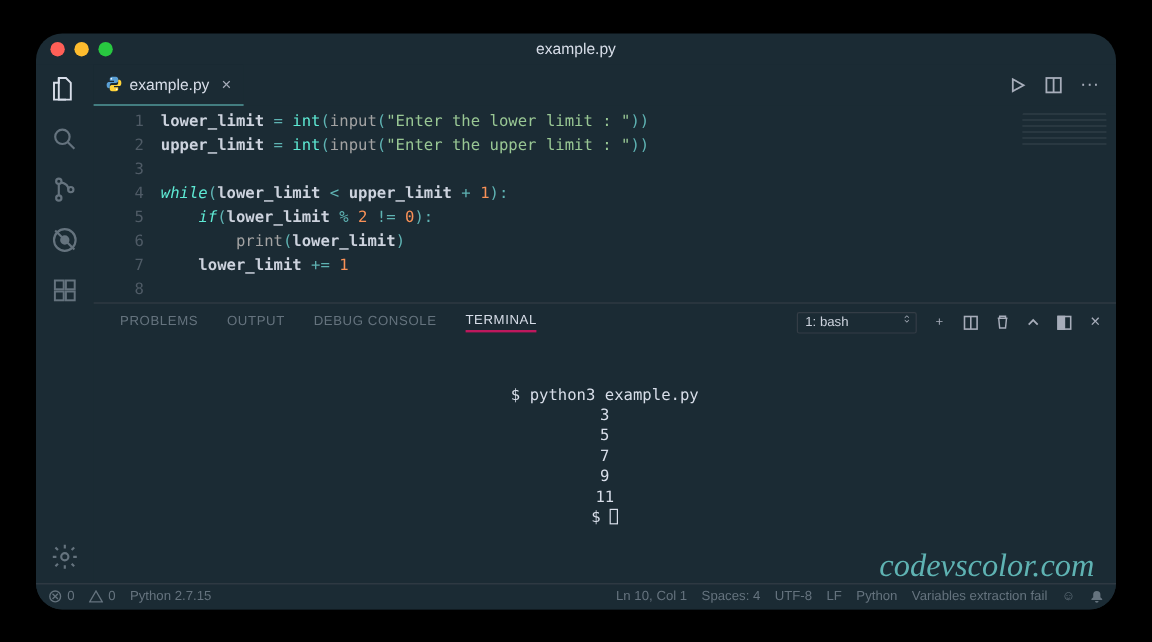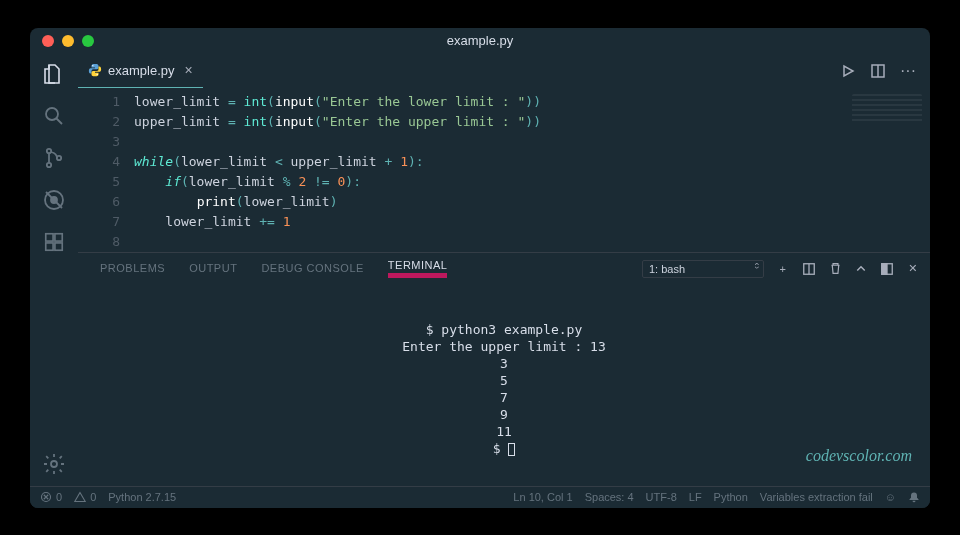--- a/index.html
+++ b/index.html
@@ -5,21 +5,21 @@
 * { margin: 0; padding: 0; box-sizing: border-box; }
 body {
   background: #000;
   font-family: -apple-system, BlinkMacSystemFont, "Segoe UI", sans-serif;
   width: 960px; height: 535px;
   display: flex; align-items: center; justify-content: center;
 }
 .window {
   width: 900px; height: 480px;
   background: #1b2b34;
-  border-radius: 8px;
+  border-radius: 22px;
   overflow: hidden;
   display: flex; flex-direction: column;
   box-shadow: 0 10px 40px rgba(0,0,0,.6);
 }
 .titlebar {
   height: 26px;
   display: flex; align-items: center;
   position: relative;
 }
 .traffic { display: flex; gap: 8px; margin-left: 12px; }
@@ -60,49 +60,49 @@
 .gutter { width: 56px; text-align: right; color: #4f5b66; padding-right: 14px; user-select: none; }
 .gutter div { height: 20px; }
 .code { flex: 1; color: #cdd3de; white-space: pre; }
 .code .row { height: 20px; }
 .minimap { position: absolute; right: 8px; top: 6px; width: 70px; height: 30px;
   background: repeating-linear-gradient(180deg, rgba(255,255,255,.18) 0 2px, transparent 2px 5px);
   opacity: .35; border-radius: 2px;
 }
 .kw { color: #5eead4; font-style: italic; }
 .fn { color: #5eead4; }
-.fn2 { color: #ffffff; }
+.fn2 { color: #a3a3a3; }
 .str { color: #99c794; }
 .num { color: #f99157; }
 .op { color: #5fb3b3; }
-.id { color: #cdd3de; }
+.id { color: #cdd3de; font-weight: bold; }
 .panel { flex: 1; display: flex; flex-direction: column; border-top: 1px solid #343d46; min-height: 0; }
 .paneltabs {
   display: flex; align-items: center; height: 32px; padding: 0 10px 0 22px;
   gap: 24px; color: #65737e; font-size: 11px; letter-spacing: .5px;
 }
 .paneltabs .pt { cursor: pointer; padding-bottom: 2px; }
-.paneltabs .pt.active { color: #d8dee9; border-bottom: 5px solid #be185d; }
+.paneltabs .pt.active { color: #d8dee9; border-bottom: 2px solid #be185d; }
 .paneltabs .right { margin-left: auto; display: flex; align-items: center; gap: 12px; color: #a7adba; }
 .termsel {
   background: #1b2b34; color: #cdd3de; border: 1px solid #343d46;
-  font-size: 11px; padding: 2px 16px 2px 6px; border-radius: 2px; width: 122px;
+  font-size: 11px; padding: 2px 16px 2px 6px; border-radius: 2px; width: 100px;
   appearance: none; position: relative;
 }
 .selwrap { position: relative; }
 .selwrap::after { content: "‹›"; position: absolute; right: 4px; top: 1px; transform: rotate(90deg); font-size: 9px; color: #a7adba; pointer-events: none; }
 .pic { width: 14px; height: 14px; cursor: pointer; display: inline-flex; align-items: center; justify-content: center; }
 .termout {
   flex: 1; font-family: "Menlo","Consolas",monospace; font-size: 13px;
   color: #d8dee9; padding: 2px 22px; line-height: 17px; white-space: pre;
   position: relative; overflow: hidden; text-align: center;
 }
 .watermark {
-  position: absolute; right: 18px; bottom: 22px;
-  color: #5fb3b3; font-family: cursive; font-size: 16px; font-style: italic;
+  position: absolute; right: 18px; bottom: 6px;
+  color: #5fb3b3; font-family: cursive; font-size: 27px; font-style: italic;
 }
 .statusbar {
   height: 22px; background: #1b2b34; border-top: 1px solid #343d46;
   display: flex; align-items: center; font-size: 11px; color: #65737e;
   padding: 0 10px; gap: 12px;
 }
 .statusbar .sp { flex: 1; }
 .statusbar span { display: inline-flex; align-items: center; gap: 4px; }
 svg { display: block; }
 .cursor-box { display: inline-block; width: 7px; height: 13px; border: 1px solid #d8dee9; vertical-align: middle; }
@@ -237,21 +237,21 @@
             <span class="pic">
                 <svg width="14" height="14" viewBox="0 0 16 16" fill="none" stroke="currentColor" stroke-width="1.5">
                   <rect x="2" y="2" width="12" height="12"></rect>
                   <rect x="2" y="2" width="6" height="12" fill="currentColor"></rect>
                 </svg>
               </span>
             <span class="pic">✕</span>
           </div>
         </div>
         <div class="termout" id="termout">
-          <div>$ python3 example.py</div><div>Enter the upper limit : 13</div><div>3</div><div>5</div><div>7</div><div>9</div><div>11</div><div>$ <span class="cursor-box"></span></div><div class="watermark">codevscolor.com</div>
+          <div>$ python3 example.py</div><div>3</div><div>5</div><div>7</div><div>9</div><div>11</div><div>$ <span class="cursor-box"></span></div><div class="watermark">codevscolor.com</div>
         </div>
       </div>
     </div>
   </div>
 
   <div class="statusbar">
     <span>
         <svg width="12" height="12" viewBox="0 0 16 16" fill="none" stroke="currentColor" stroke-width="1.5">
           <circle cx="8" cy="8" r="6"></circle>
           <path d="m5 5 6 6M11 5l-6 6"></path>

